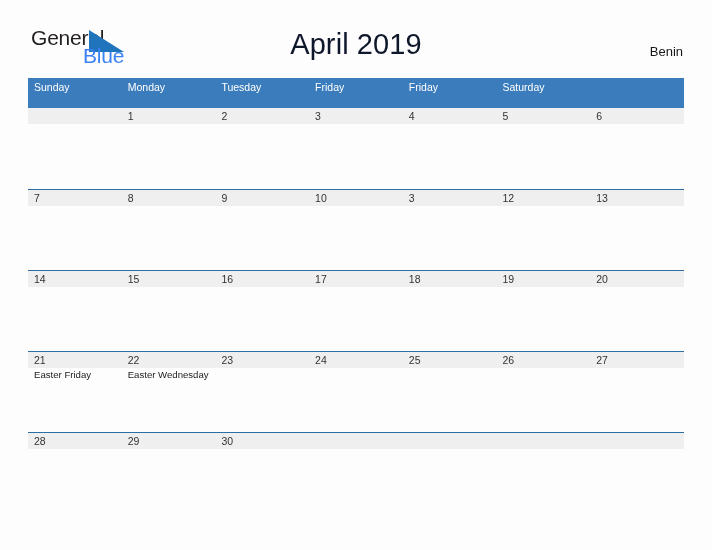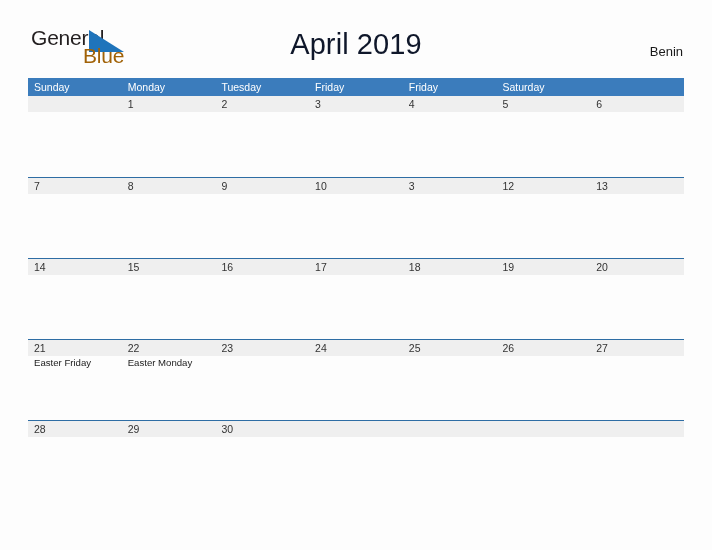--- a/index.html
+++ b/index.html
@@ -50,21 +50,21 @@
     color: #231f20;
     font-family: "Liberation Sans", sans-serif;
     line-height: 22px;
   }
   .logo-blue {
     position: absolute;
     left: 52px;
     top: 18px;
     font-size: 21px;
     letter-spacing: -0.2px;
-    color: #a16207;
+    color: #3b82f6;
     font-family: "Liberation Sans", sans-serif;
     line-height: 22px;
   }
   .logo-triangle {
     position: absolute;
     left: 58px;
     top: 3px;
     width: 35px;
     height: 22px;
   }
@@ -95,21 +95,21 @@
   .calendar {
     position: absolute;
     left: 28px;
     top: 78px;
     width: 656px;
   }
 
   .weekdays {
     display: flex;
     width: 656px;
-    height: 18px;
+    height: 30px;
     background: #3b7cbc;
   }
   .weekday {
     width: 93.714px;
     height: 18px;
     line-height: 18px;
     color: #ffffff;
     font-size: 10.5px;
     font-family: "Liberation Sans", sans-serif;
     padding-left: 6px;
@@ -304,21 +304,21 @@
             <div class="day-numbar"></div>
             <div class="day-num">21</div>
             <div class="day-events">
               <div class="event">Easter Friday</div>
             </div>
           </div>
           <div class="day">
             <div class="day-numbar"></div>
             <div class="day-num">22</div>
             <div class="day-events">
-              <div class="event">Easter Monday</div>
+              <div class="event">Easter Wednesday</div>
             </div>
           </div>
           <div class="day">
             <div class="day-numbar"></div>
             <div class="day-num">23</div>
           </div>
           <div class="day">
             <div class="day-numbar"></div>
             <div class="day-num">24</div>
           </div>

